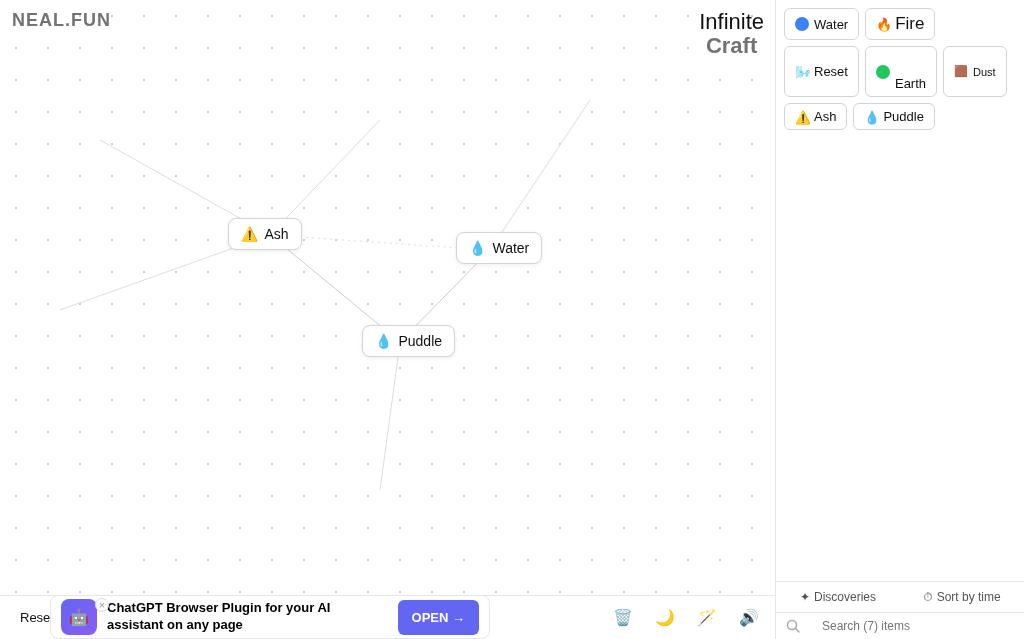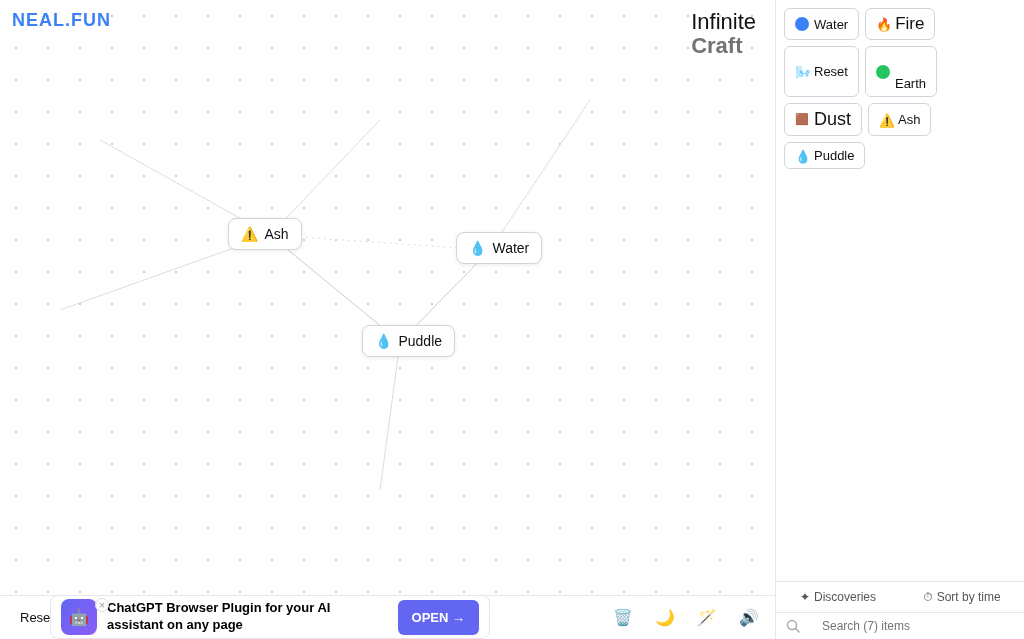--- a/index.html
+++ b/index.html
@@ -37,29 +37,29 @@
       flex-direction: column;
     }
 
     
     #logo {
       position: absolute;
       left: 12px; top: 10px;
       font-size: 18px;
       font-weight: 700;
       letter-spacing: 1px;
-      color: #3b82f6;
+      color: #737373;
       z-index: 10;
     }
 
     
     #infinite-craft-title {
       position: absolute;
-      top: 10px; right: 268px;
-      text-align: left;
+      top: 10px; right: 260px;
+      text-align: center;
       z-index: 10;
     }
     #infinite-craft-title .infinite {
       font-size: 22px;
       font-weight: 300;
       color: #111;
       line-height: 1.1;
     }
     #infinite-craft-title .craft {
       font-size: 22px;
@@ -303,21 +303,21 @@
       <div class="sidebar-item">
         <span style="width: 14px; height: 14px; border-radius: 50%; background: none; display: inline-block; flex-shrink: 0; font-size: 13px;">🌬️</span>
         <span style="font-size: 13px;">Reset</span>
       </div>
       <div class="sidebar-item">
         <span style="width: 14px; height: 14px; border-radius: 50%; background: rgb(34, 197, 94); display: inline-block; flex-shrink: 0;"></span>
         <span style="font-size: 13px; margin-top: 24px;">Earth</span>
       </div>
       <div class="sidebar-item">
         <span style="width: 14px; height: 14px; border-radius: 50%; background: none; display: inline-block; flex-shrink: 0; font-size: 11px;">🟫</span>
-        <span style="font-size: 18px;">Dust</span>
+        <span style="font-size: 11px;">Dust</span>
       </div>
       <div class="sidebar-item">
         <span style="width: 14px; height: 14px; border-radius: 50%; background: none; display: inline-block; flex-shrink: 0; font-size: 13px;">⚠️</span>
         <span style="font-size: 13px;">Ash</span>
       </div>
       <div class="sidebar-item">
         <span style="width: 14px; height: 14px; border-radius: 50%; background: none; display: inline-block; flex-shrink: 0; font-size: 13px;">💧</span>
         <span style="font-size: 13px;">Puddle</span>
       </div>
     </div>

